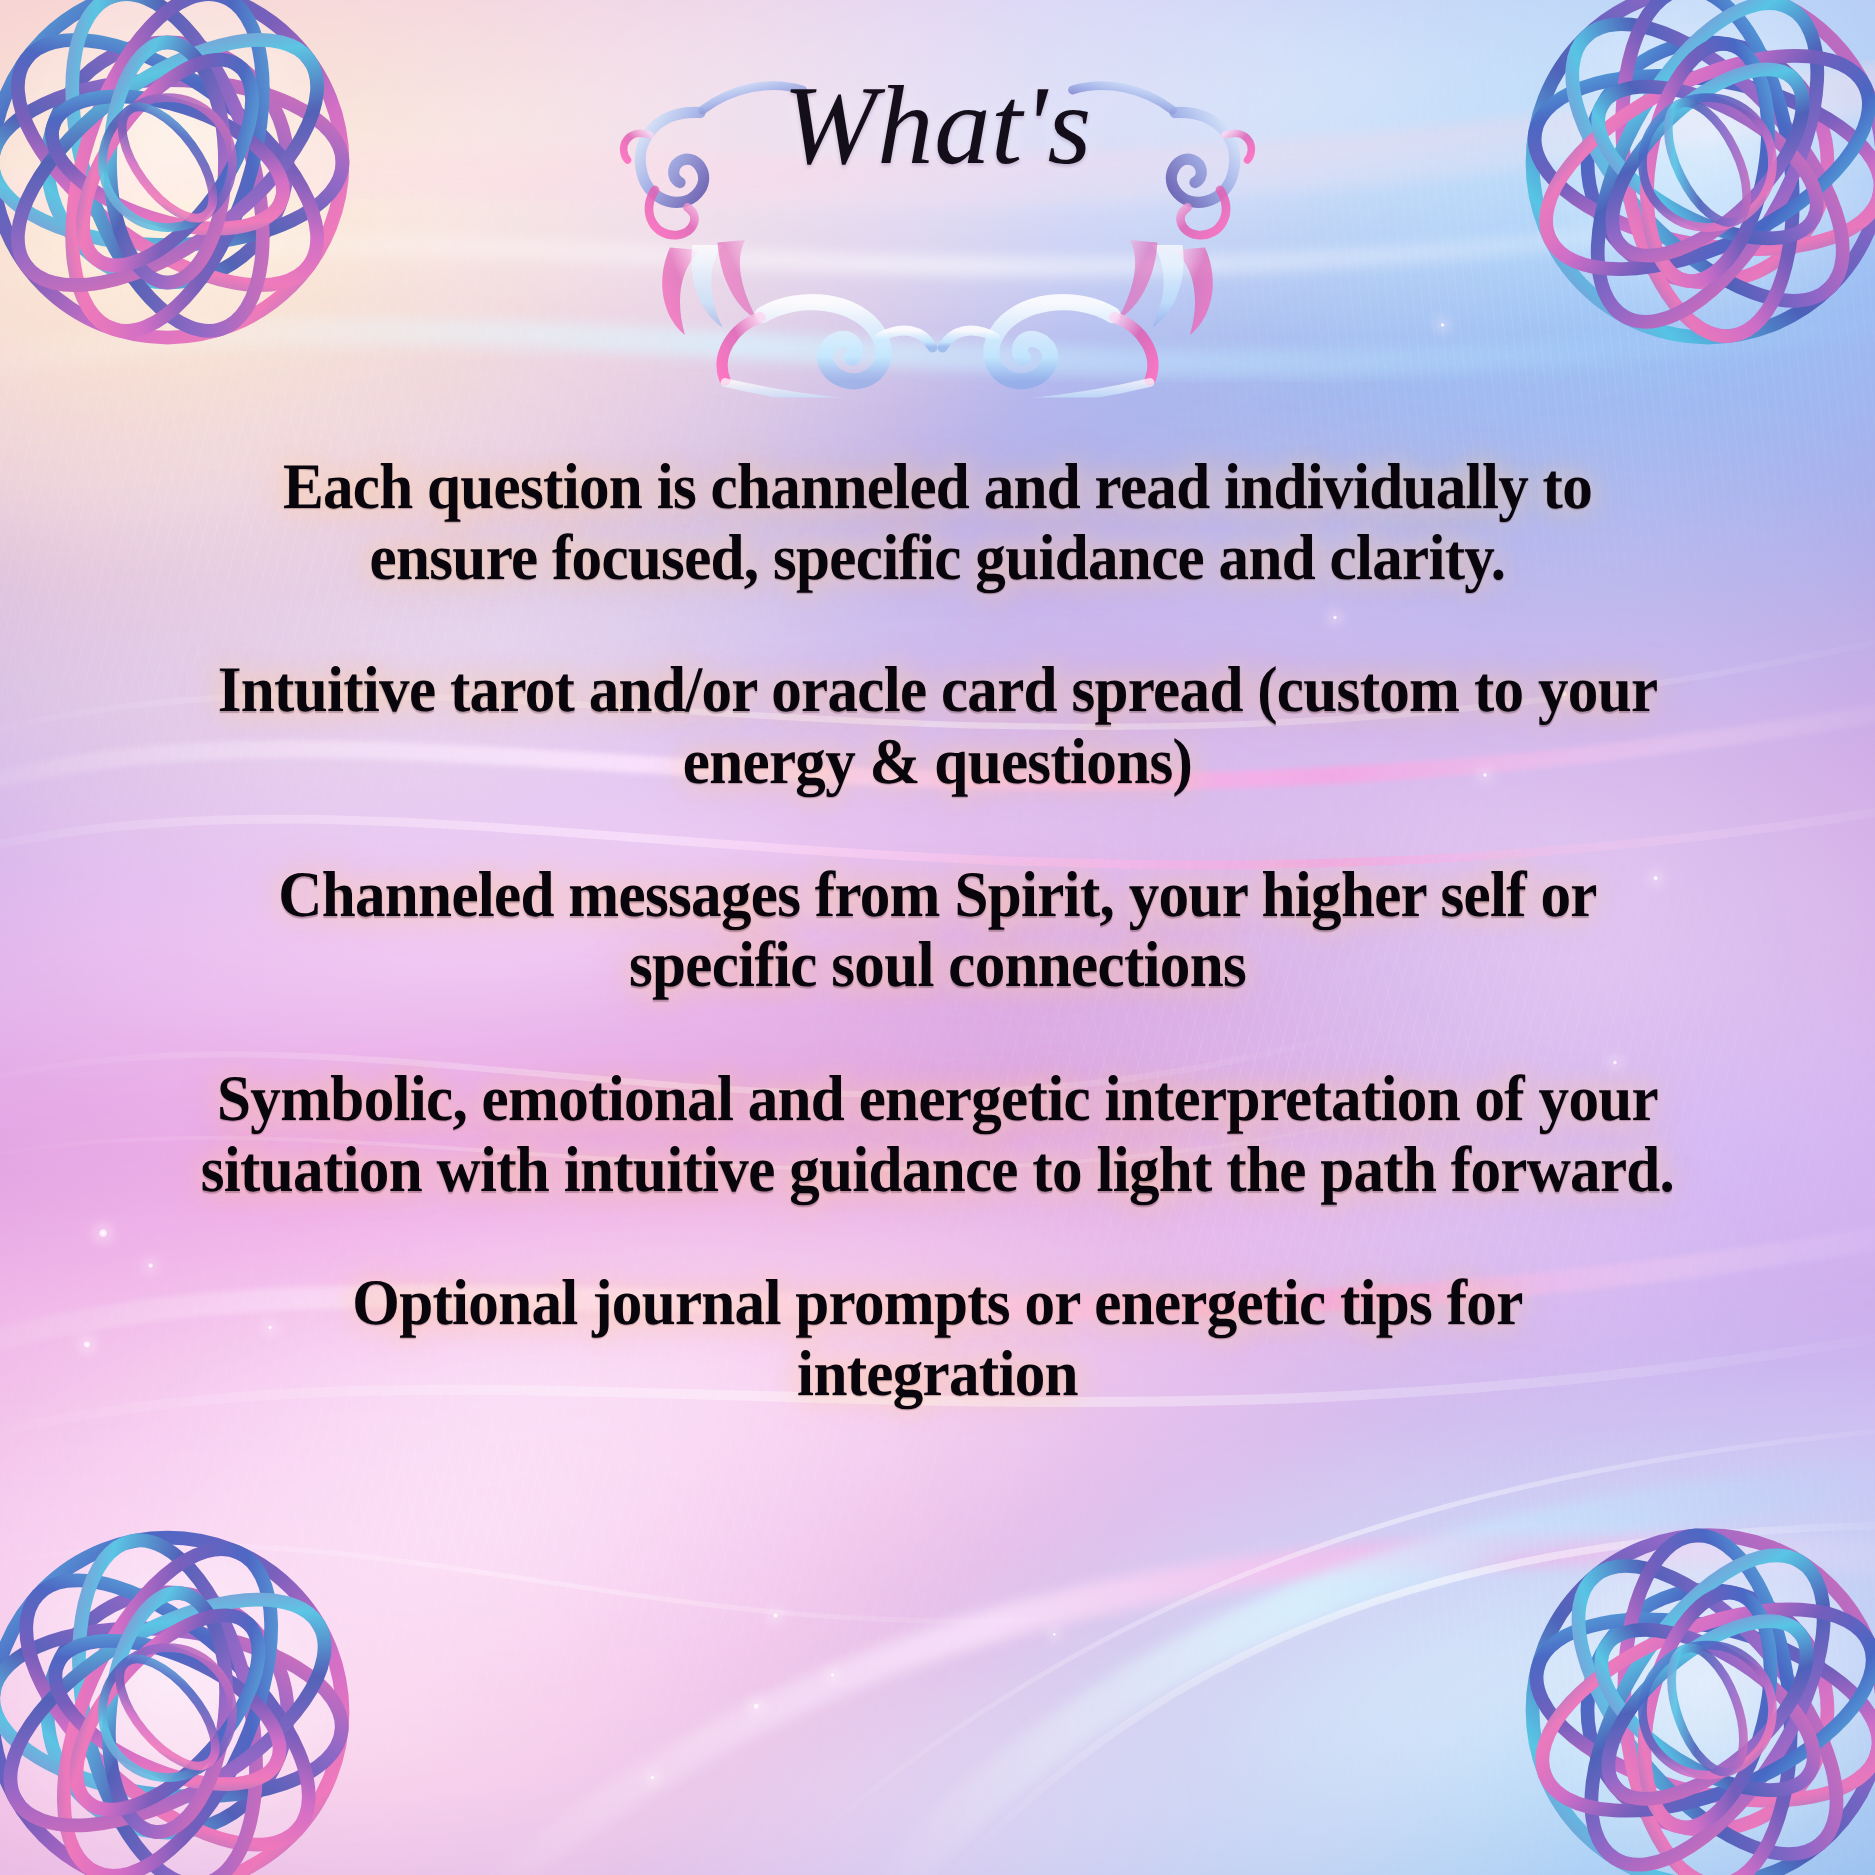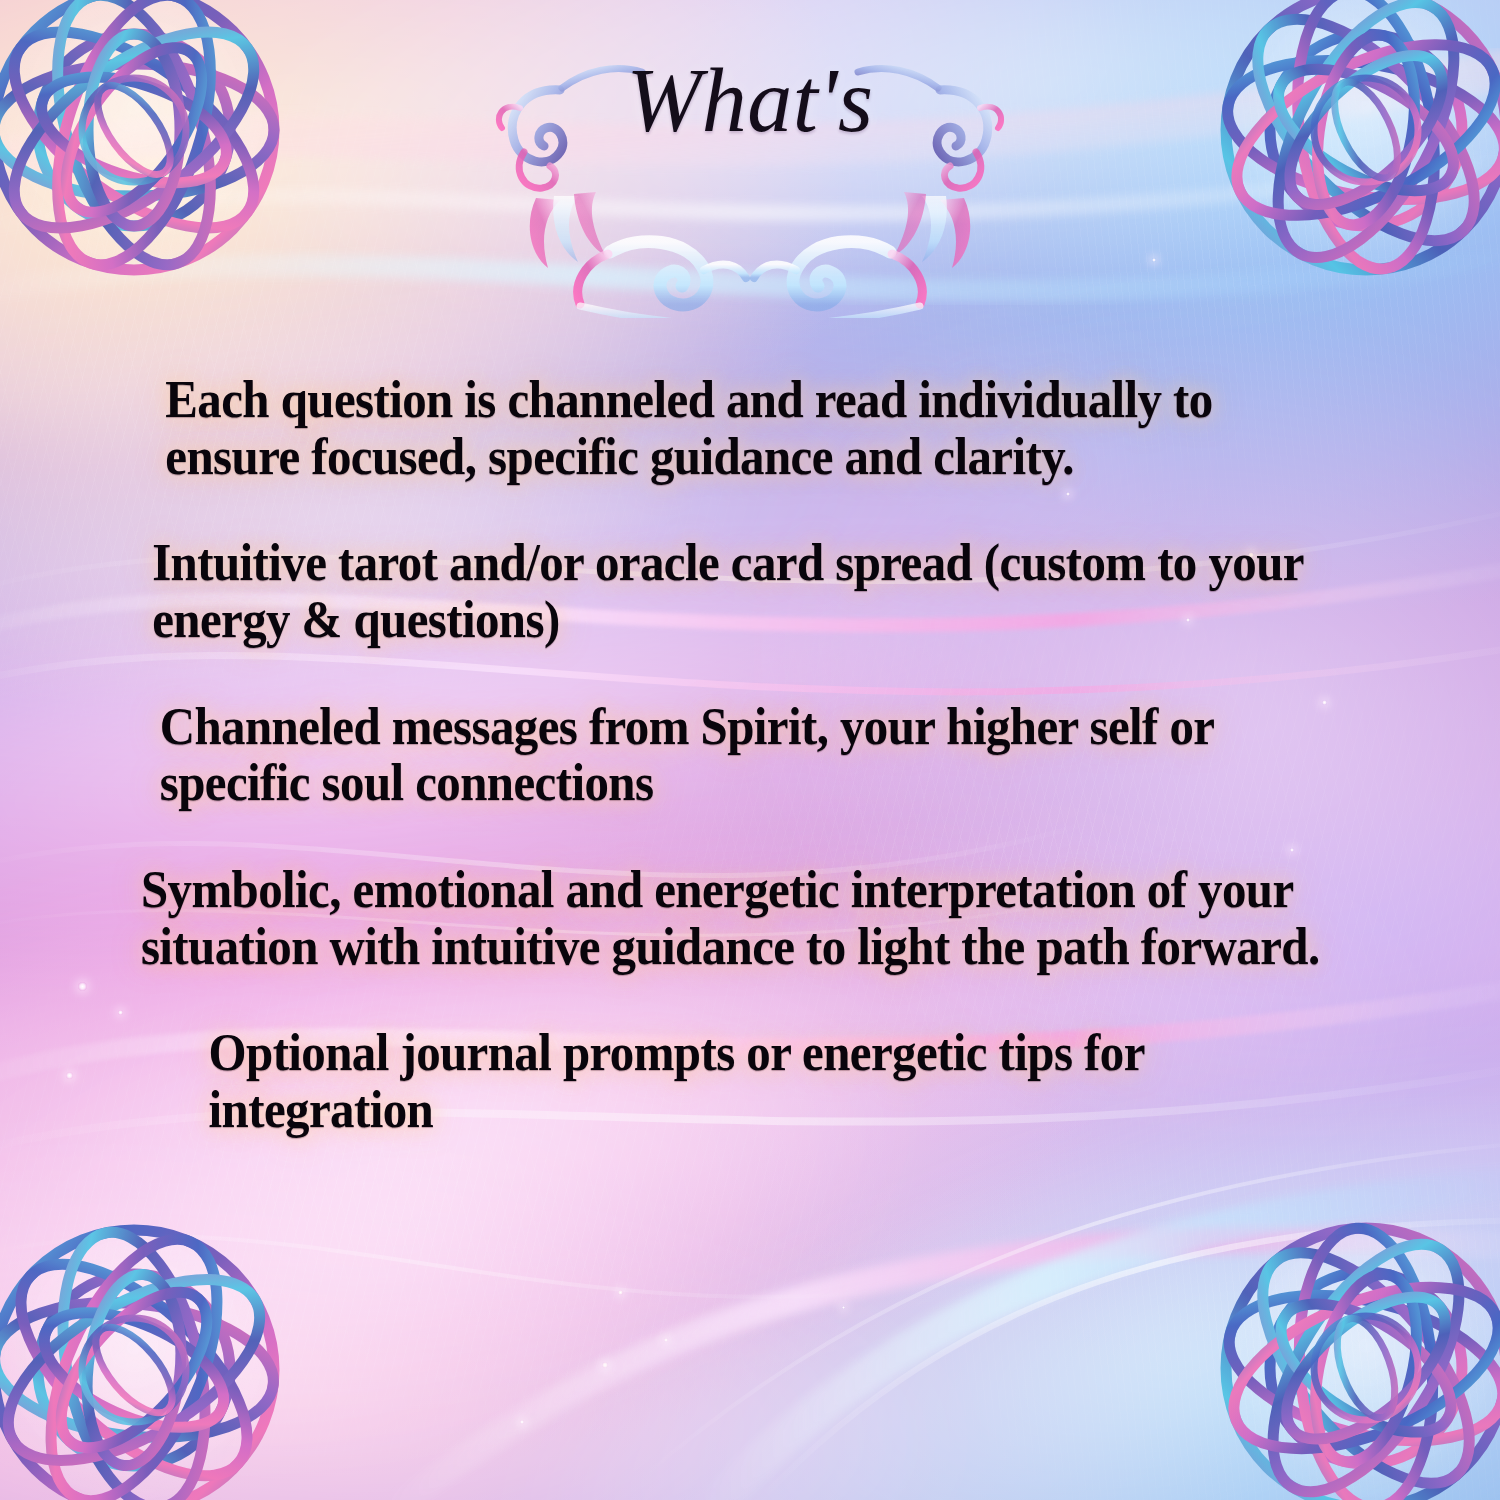--- a/index.html
+++ b/index.html
@@ -162,22 +162,23 @@
     text-shadow: 0 0 16px rgba(255,255,255,.38), 0 2px 3px rgba(60,20,80,.25);
   }
   .title-text .ln1 { display:block; font-style: italic; }
   .title-text .ln2 { display:block; font-style: italic; margin-top: -6px; }
 
   
   .body-wrap {
     position: absolute;
     left: 100px;
     right: 100px;
-    top: 372px;
+    top: 362px;
     z-index: 7;
+    text-align: center;
   }
   .para {
     color: #09050c;
     font-family: "Liberation Serif", "DejaVu Serif", serif;
     font-weight: 700;
     font-size: 52px;
     line-height: 1.09;
     letter-spacing: -0.6px;
     margin: 0 0 50px 0;
     transform: scaleX(.94);

